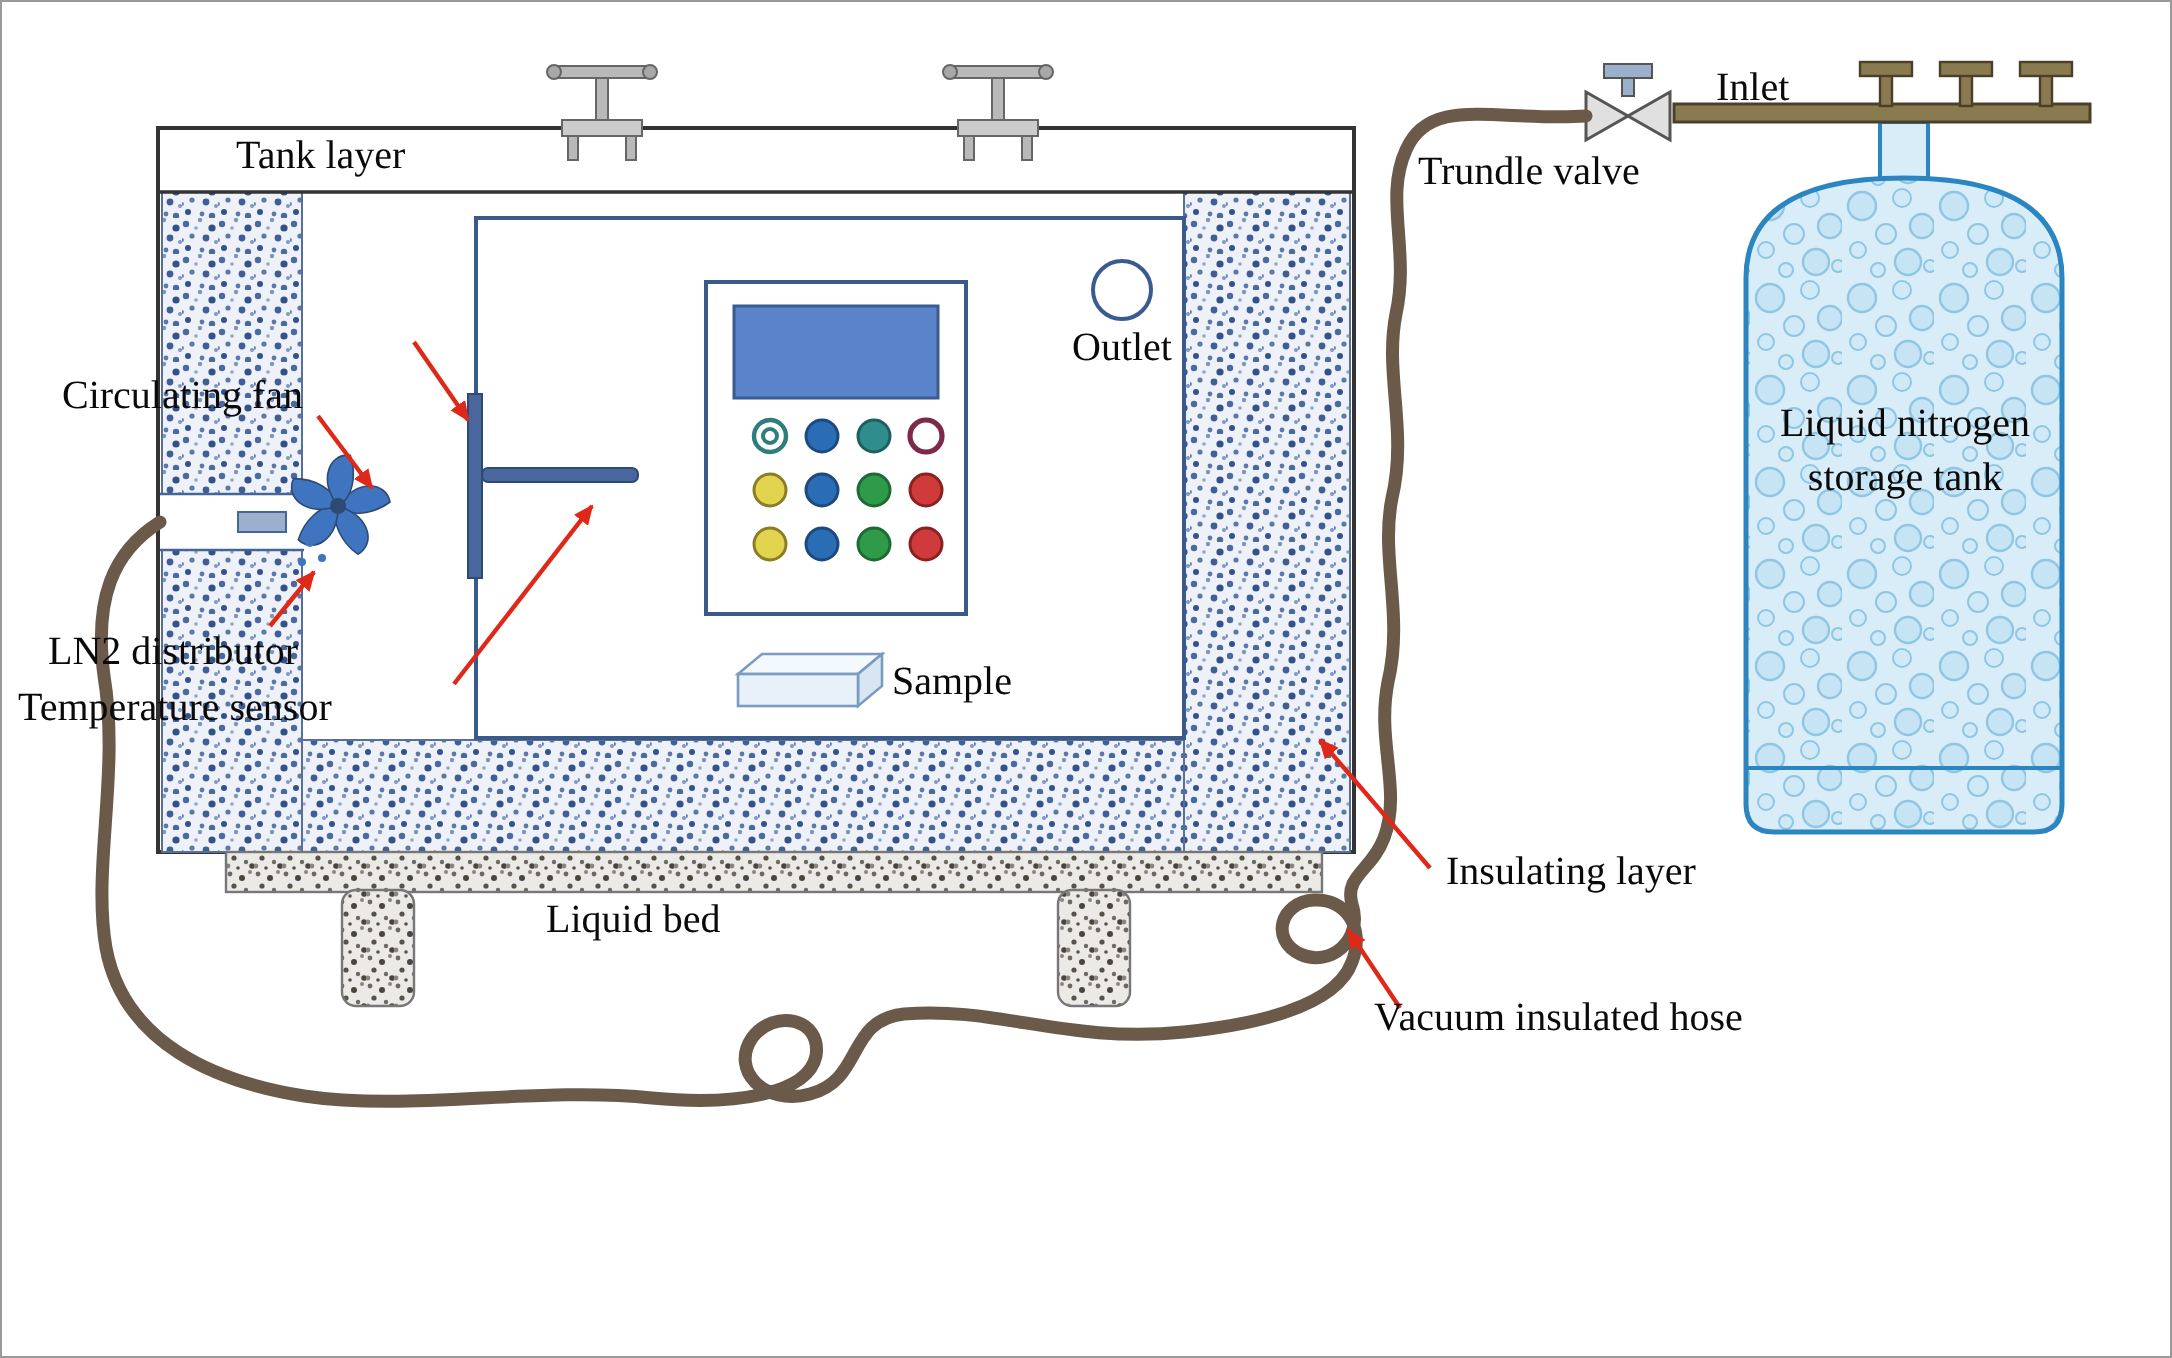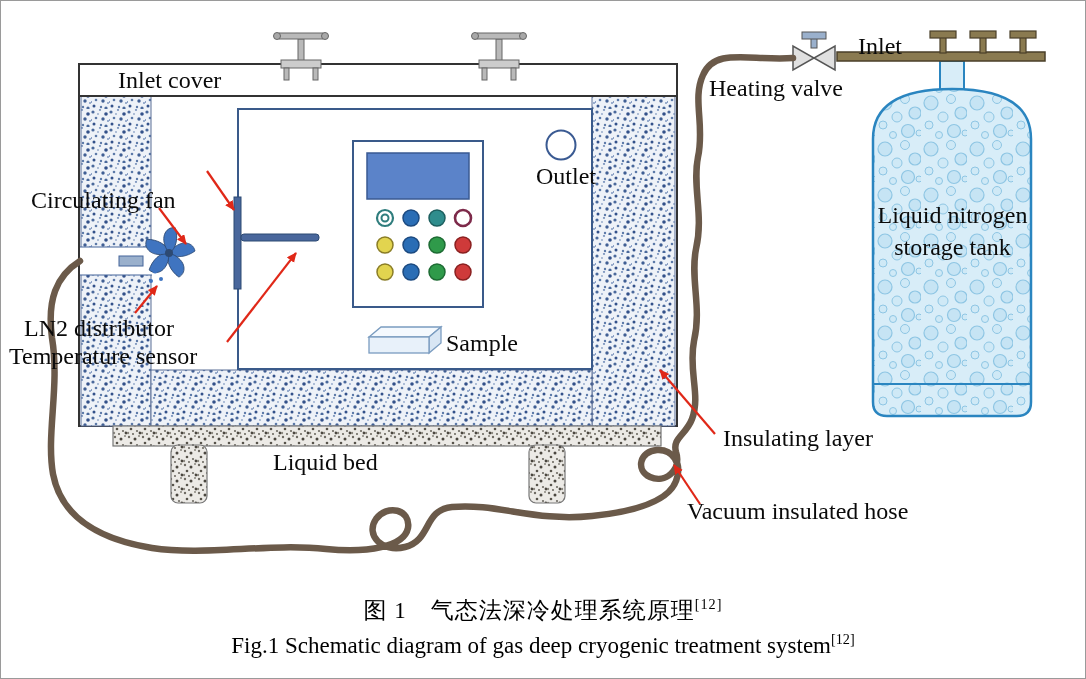--- a/index.html
+++ b/index.html
@@ -8,21 +8,21 @@
     width:1086px;height:679px;
     background:#ffffff;
     box-sizing:border-box;
     border:1px solid #9a9a9a;
     font-family:"Liberation Serif", serif;
     overflow:hidden;
   }
   .fig-wrap svg{position:absolute;left:0;top:0;}
   .lbl{
     position:absolute;
-    font-size:24px;
+    font-size:20px;
     color:#0a0a0a;
     white-space:nowrap;
     line-height:1.15;
   }
   .lbl.center{white-space:normal;text-align:center;}
   .caption{
     position:absolute;
     left:0;top:594px;width:100%;
     display:flex;flex-direction:column;align-items:center;gap:5px;
     color:#000;
@@ -218,35 +218,27 @@
     <g stroke="#e02818" stroke-width="2.2">
       <line x1="206" y1="170" x2="233" y2="209" marker-end="url(#ah)"></line>
       <line x1="158" y1="207" x2="185" y2="243" marker-end="url(#ah)"></line>
       <line x1="134" y1="312" x2="156" y2="285" marker-end="url(#ah)"></line>
       <line x1="226" y1="341" x2="295" y2="252" marker-end="url(#ah)"></line>
       <line x1="714" y1="433" x2="659" y2="369" marker-end="url(#ah)"></line>
       <line x1="699" y1="503" x2="673" y2="464" marker-end="url(#ah)"></line>
     </g>
   </svg>
 
-  <div class="lbl" style="left:117px;top:66px">Inlet cover</div>
+  <div class="lbl" style="left:117px;top:66px">Tank layer</div>
   <div class="lbl" style="left:535px;top:162px">Outlet</div>
   <div class="lbl" style="left:30px;top:186px">Circulating fan</div>
   <div class="lbl" style="left:23px;top:314px">LN2 distributor</div>
   <div class="lbl" style="left:8px;top:342px">Temperature sensor</div>
   <div class="lbl" style="left:445px;top:329px">Sample</div>
   <div class="lbl" style="left:272px;top:448px">Liquid bed</div>
   <div class="lbl" style="left:722px;top:424px">Insulating layer</div>
   <div class="lbl" style="left:686px;top:497px">Vacuum insulated hose</div>
-  <div class="lbl" style="left:708px;top:74px">Heating valve</div>
+  <div class="lbl" style="left:708px;top:74px">Trundle valve</div>
   <div class="lbl" style="left:857px;top:32px">Inlet</div>
   <div class="lbl center" style="left:874px;top:198px;width:155px;line-height:1.35">Liquid nitrogen storage tank</div>
 
-  <div class="caption">
-    <div class="zh">
-      <span>图 1　气态法深冷处理系统原理</span><sup>[12]</sup>
-    </div>
-    <div class="en">
-      <span>Fig.1 Schematic diagram of gas deep cryogenic treatment system</span><sup>[12]</sup>
-    </div>
-  </div>
 
 </div>
 
 </body></html>

